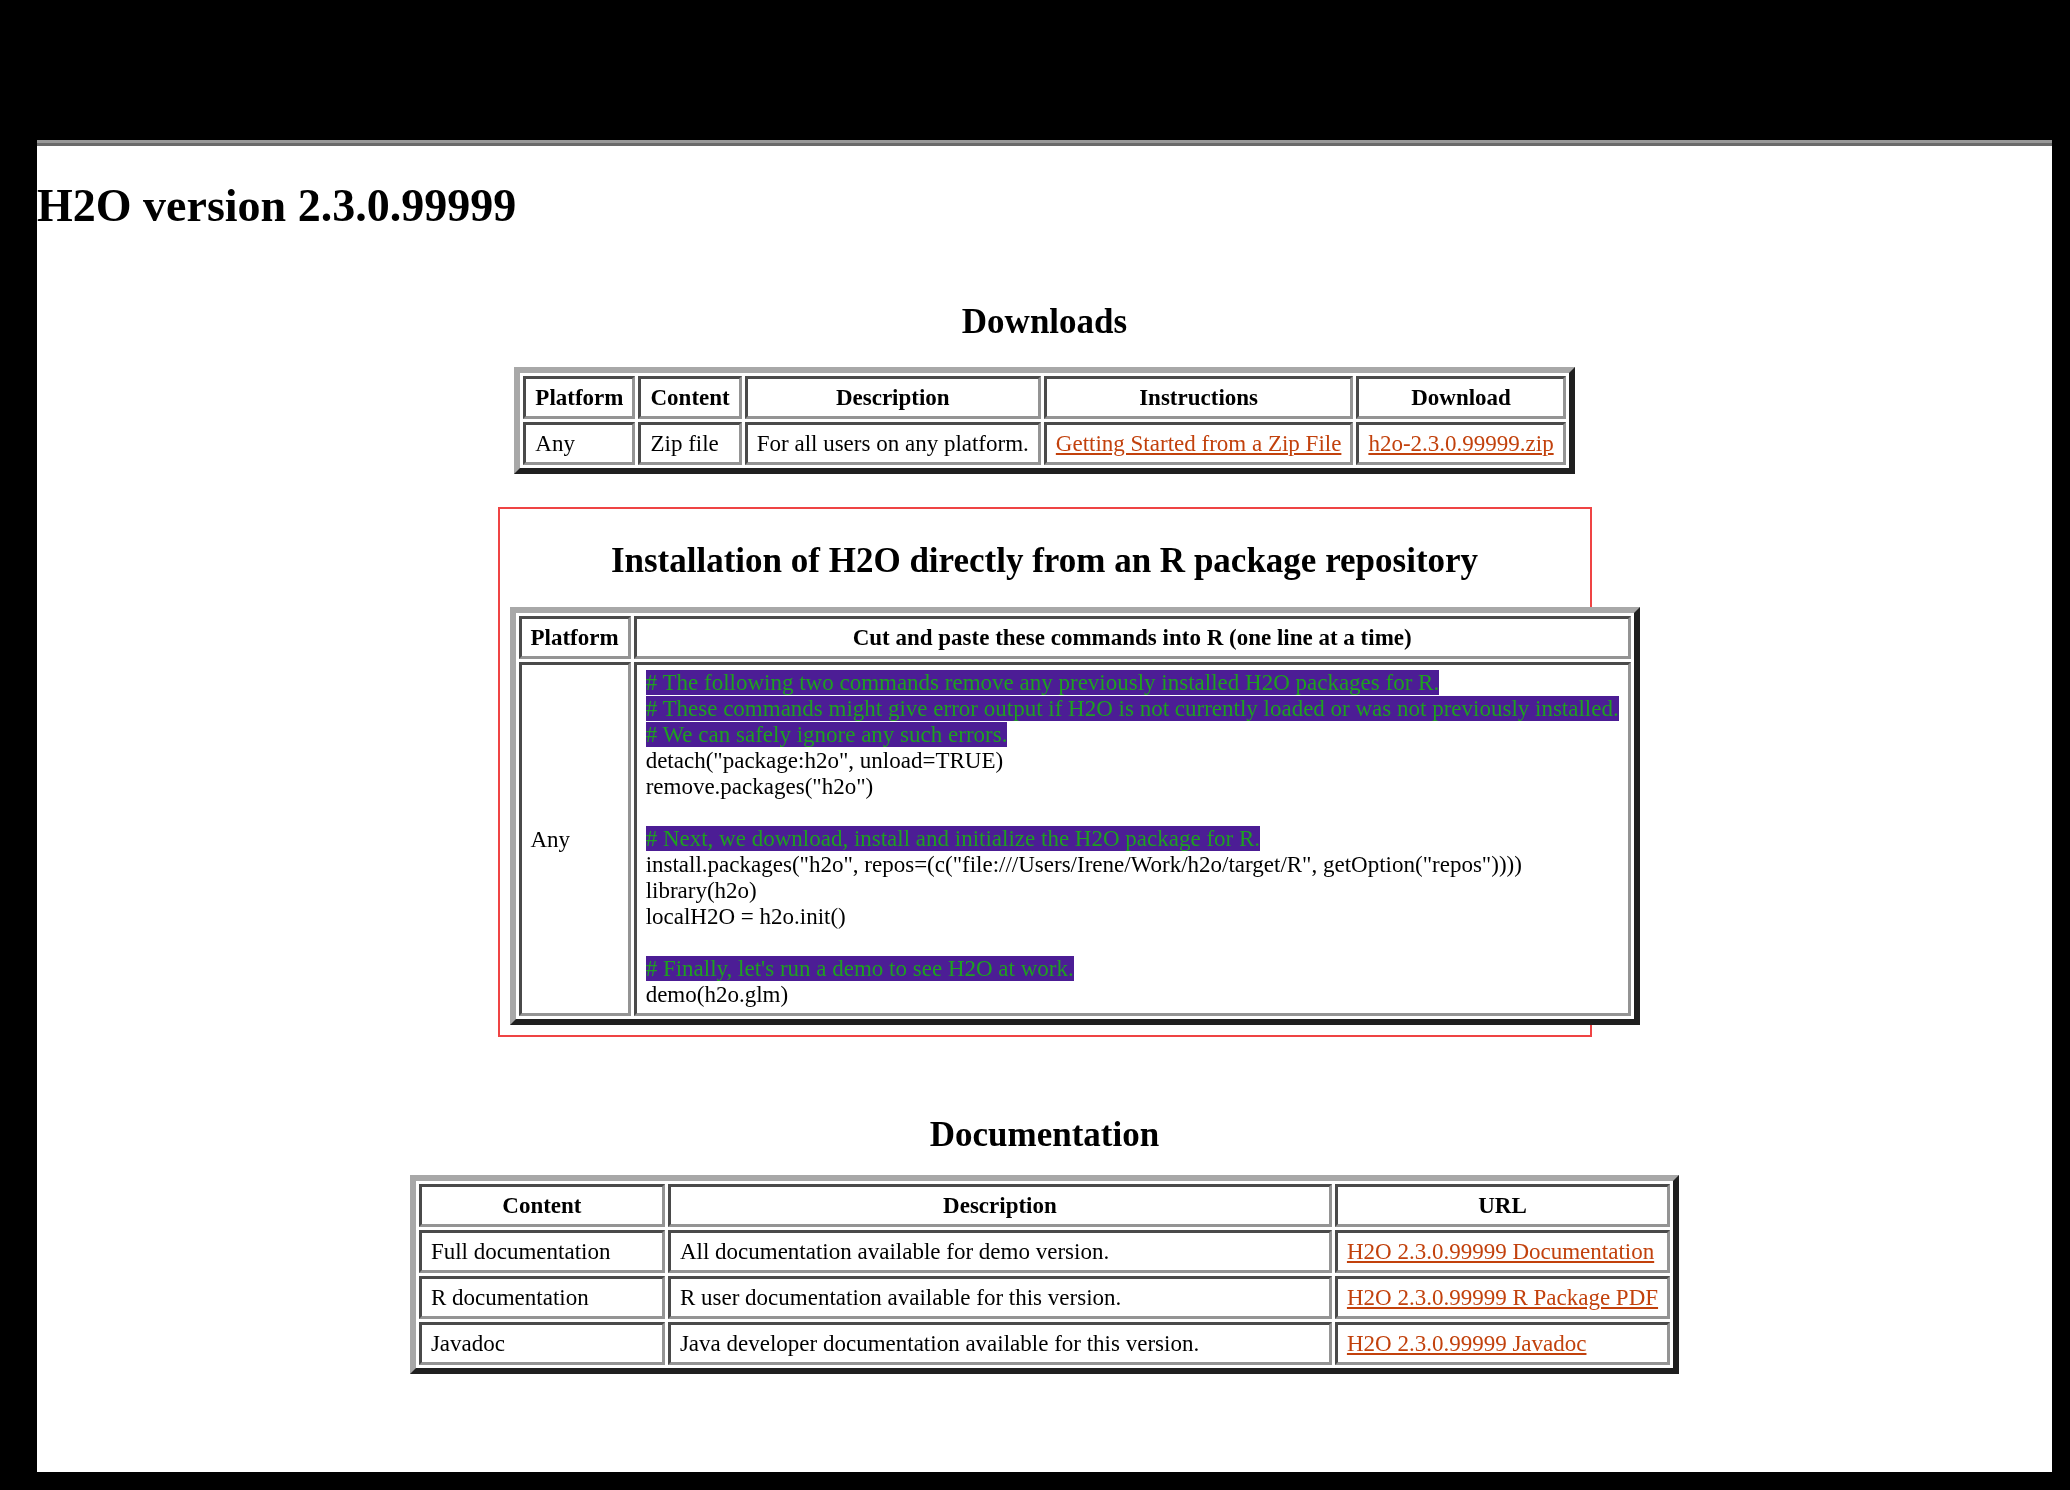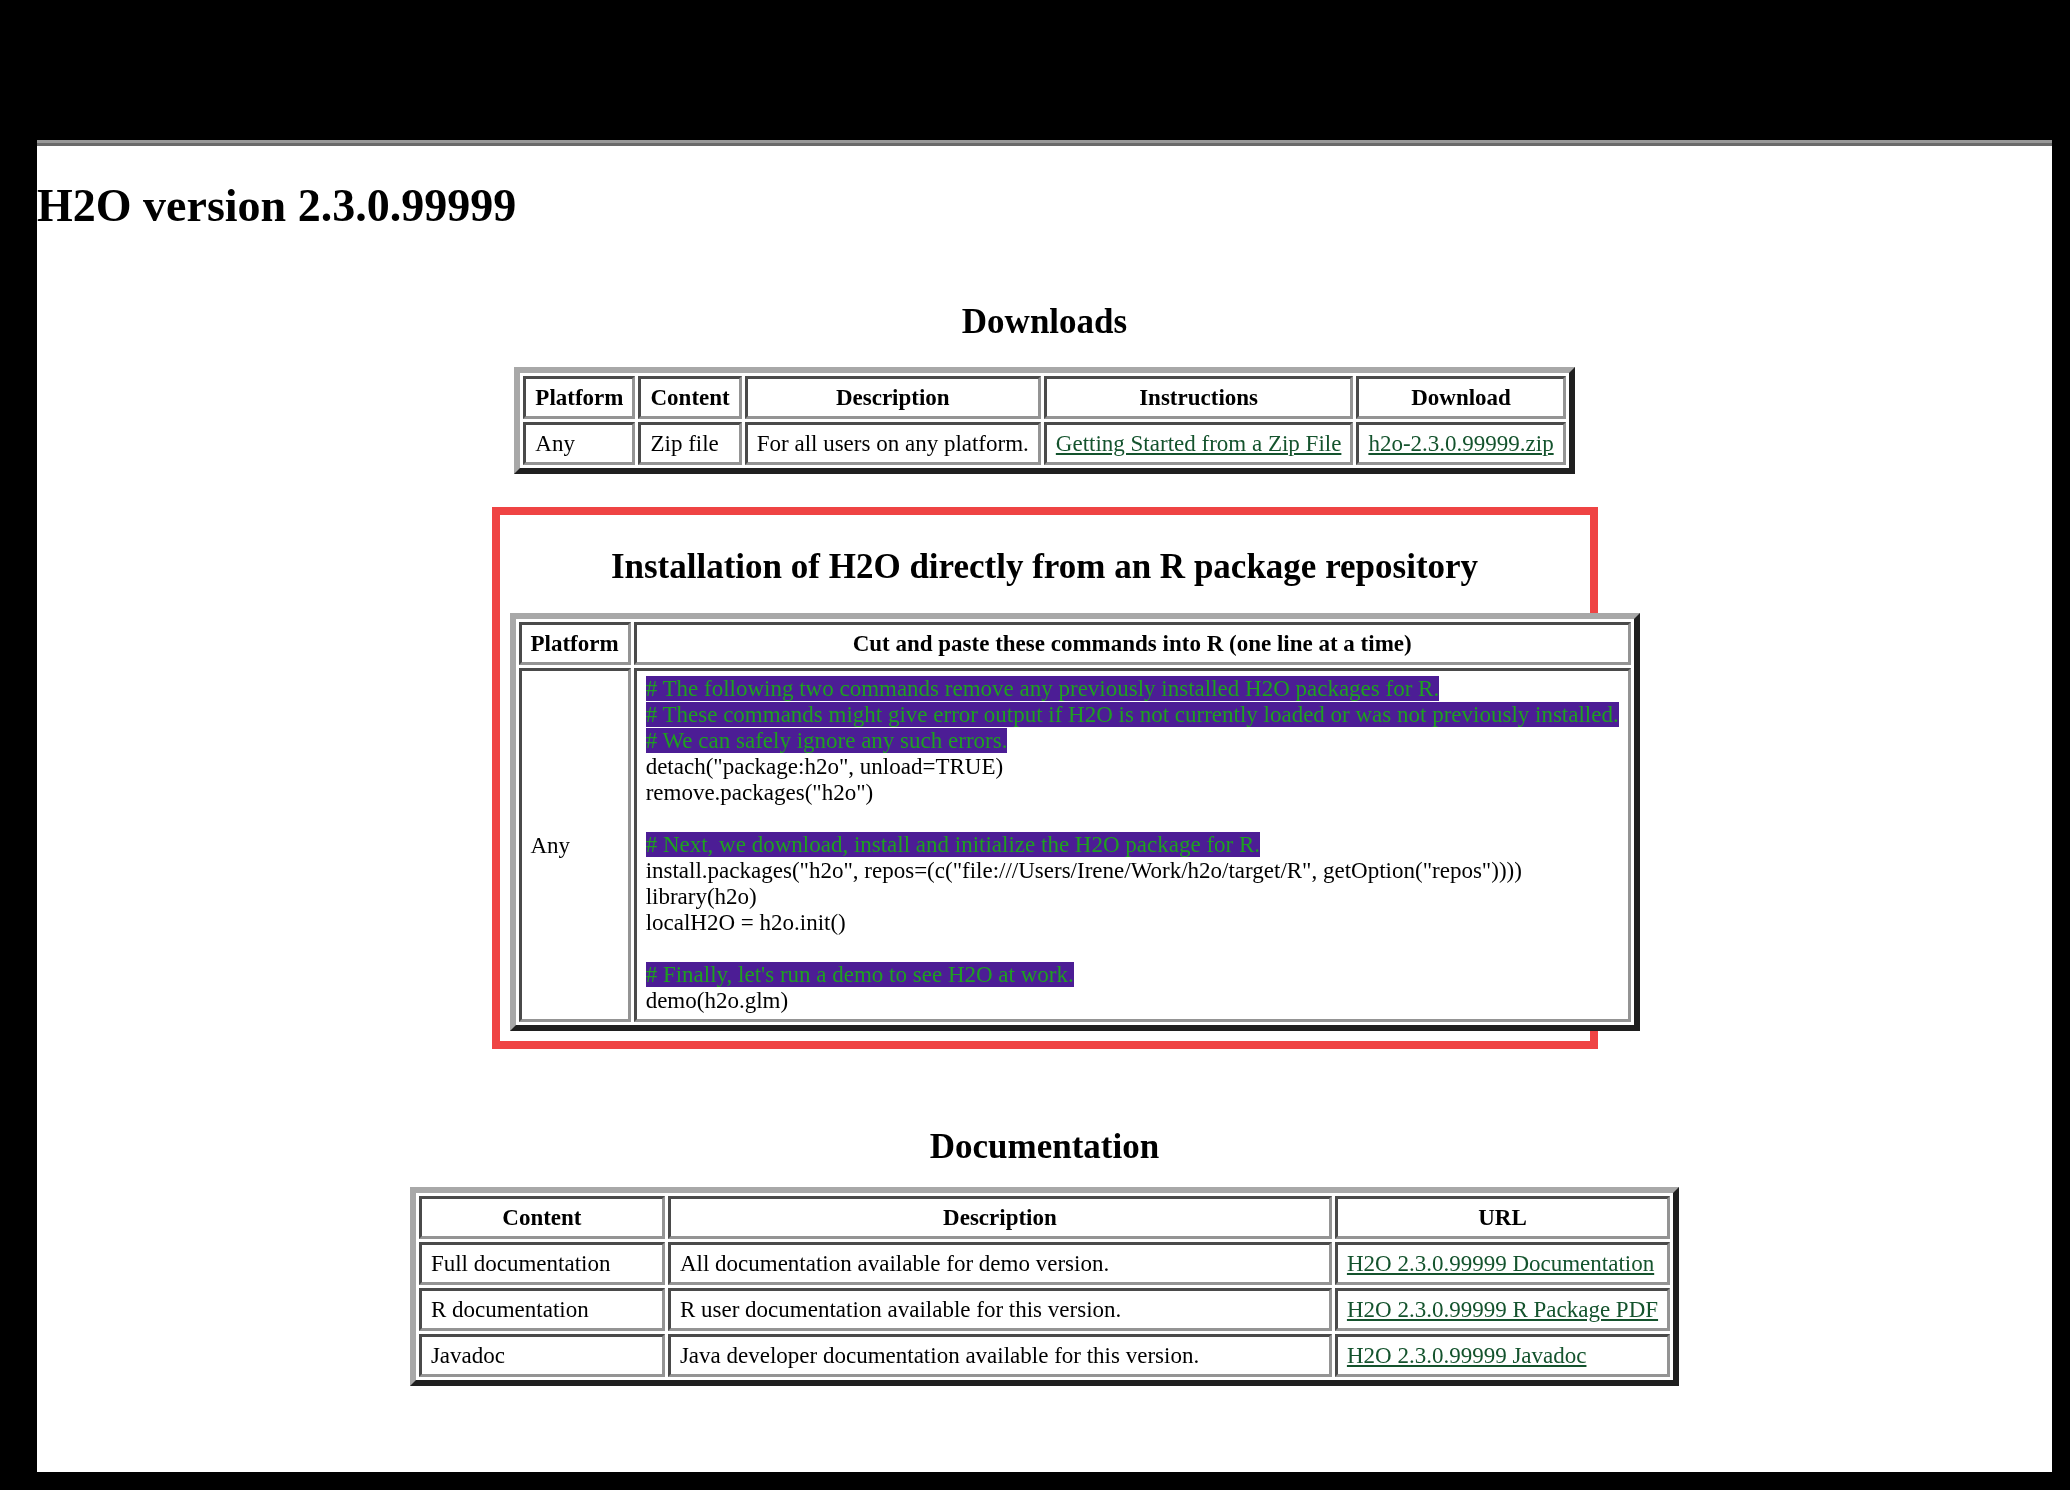--- a/index.html
+++ b/index.html
@@ -51,27 +51,27 @@
   }
   table.grid th { font-weight:bold; }
 
   
   .dl-col-platform   { width:76px; }
   .dl-col-content    { width:66px; }
   .dl-col-desc       { width:256px; }
   .dl-col-instr      { width:268px; }
   .dl-col-download   { width:174px; }
 
-  a.link { color:#14532d; text-decoration:underline; }
+  a.link { color:#c2410c; text-decoration:underline; }
 
   
   .highlight-box {
     width:1070px;
     margin:33px auto 0 auto;
-    border:8px solid #ef4444;
+    border:2px solid #ef4444;
     padding:10px;
     background:#fff;
   }
   .install-heading { margin:22px 0 26px 0; }
   .install-table { width:100%; }
   .install-col-platform { width:90px; }
   td.code-cell {
     text-align:left;
     vertical-align:middle;
     padding:4px 8px;

